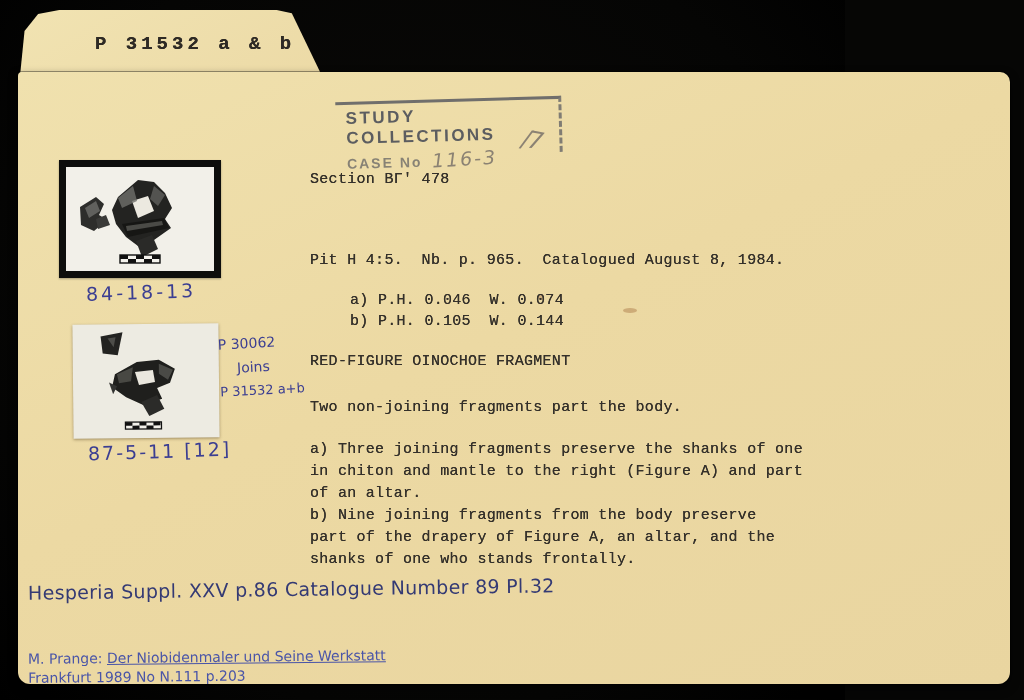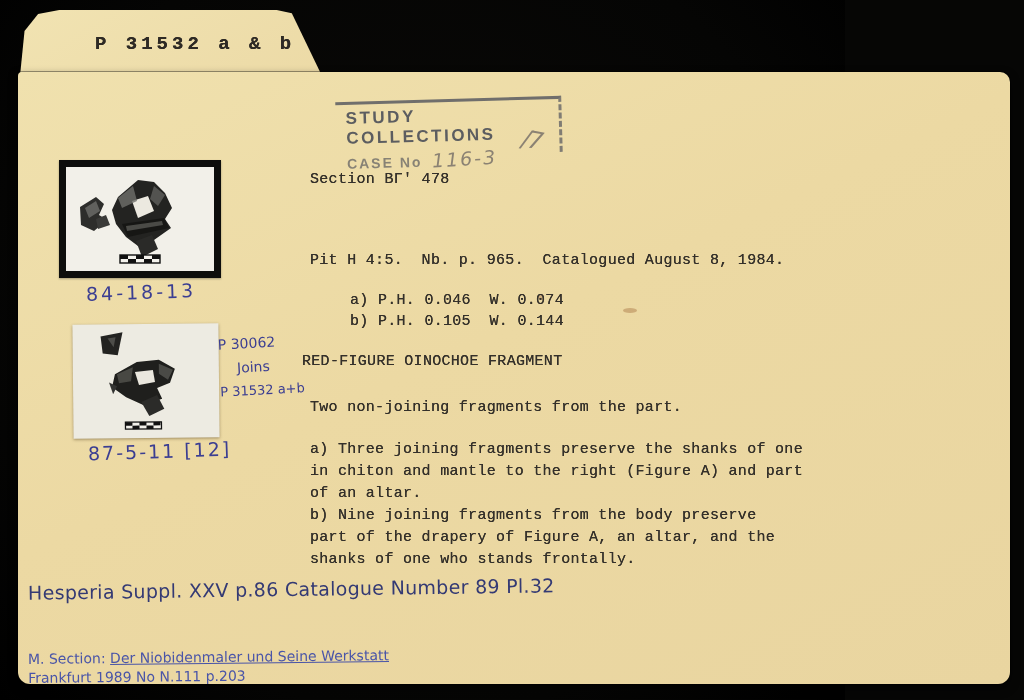--- a/index.html
+++ b/index.html
@@ -74,22 +74,22 @@
       <span class="stamp-line2">CASE No</span>
       <span class="pencil case-value">116-3</span>
     </div>
   </div>
   <div class="pencil pencil-seven">/7</div>
 
   <div class="typed" style="left:310px;top:170px;">Section ΒΓ' 478</div>
   <div class="typed" style="left:310px;top:211px;margin-top:40px;">Pit H 4:5.  Nb. p. 965.  Catalogued August 8, 1984.</div>
   <div class="typed" style="left:310px;top:291px;margin-left:40px;">a) P.H. 0.046  W. 0.074
 b) P.H. 0.105  W. 0.144</div>
-  <div class="typed" style="left:302px;top:352px;">RED-FIGURE OINOCHOE FRAGMENT</div>
-  <div class="typed" style="left:310px;top:398px;">Two non-joining fragments from the part.</div>
+  <div class="typed" style="left:310px;top:352px;">RED-FIGURE OINOCHOE FRAGMENT</div>
+  <div class="typed" style="left:310px;top:398px;">Two non-joining fragments part the body.</div>
   <div class="typed" style="left:310px;top:439px;line-height:22px;">a) Three joining fragments preserve the shanks of one
 in chiton and mantle to the right (Figure A) and part
 of an altar.
 b) Nine joining fragments from the body preserve
 part of the drapery of Figure A, an altar, and the
 shanks of one who stands frontally.</div>
 
   <div class="photo photo1">
     <div class="photo-paper">
       <svg viewBox="0 0 148 104">
@@ -137,19 +137,19 @@
   <div class="hand join-note">
     <div class="jn1">P 30062</div>
     <div class="jn2">Joins</div>
     <div class="jn3">P 31532 a+b</div>
   </div>
 
   <div class="hand reference">Hesperia Suppl. XXV p.86 Catalogue Number 89 Pl.32</div>
 
   <div class="hand bib">
     <div>
-      <span>M. Section:</span>
+      <span>M. Prange:</span>
       <span class="title-underline">Der Niobidenmaler und Seine Werkstatt</span>
     </div>
     <div>Frankfurt 1989  No N.111  p.203</div>
   </div>
 
 </div>
 
 </body></html>

